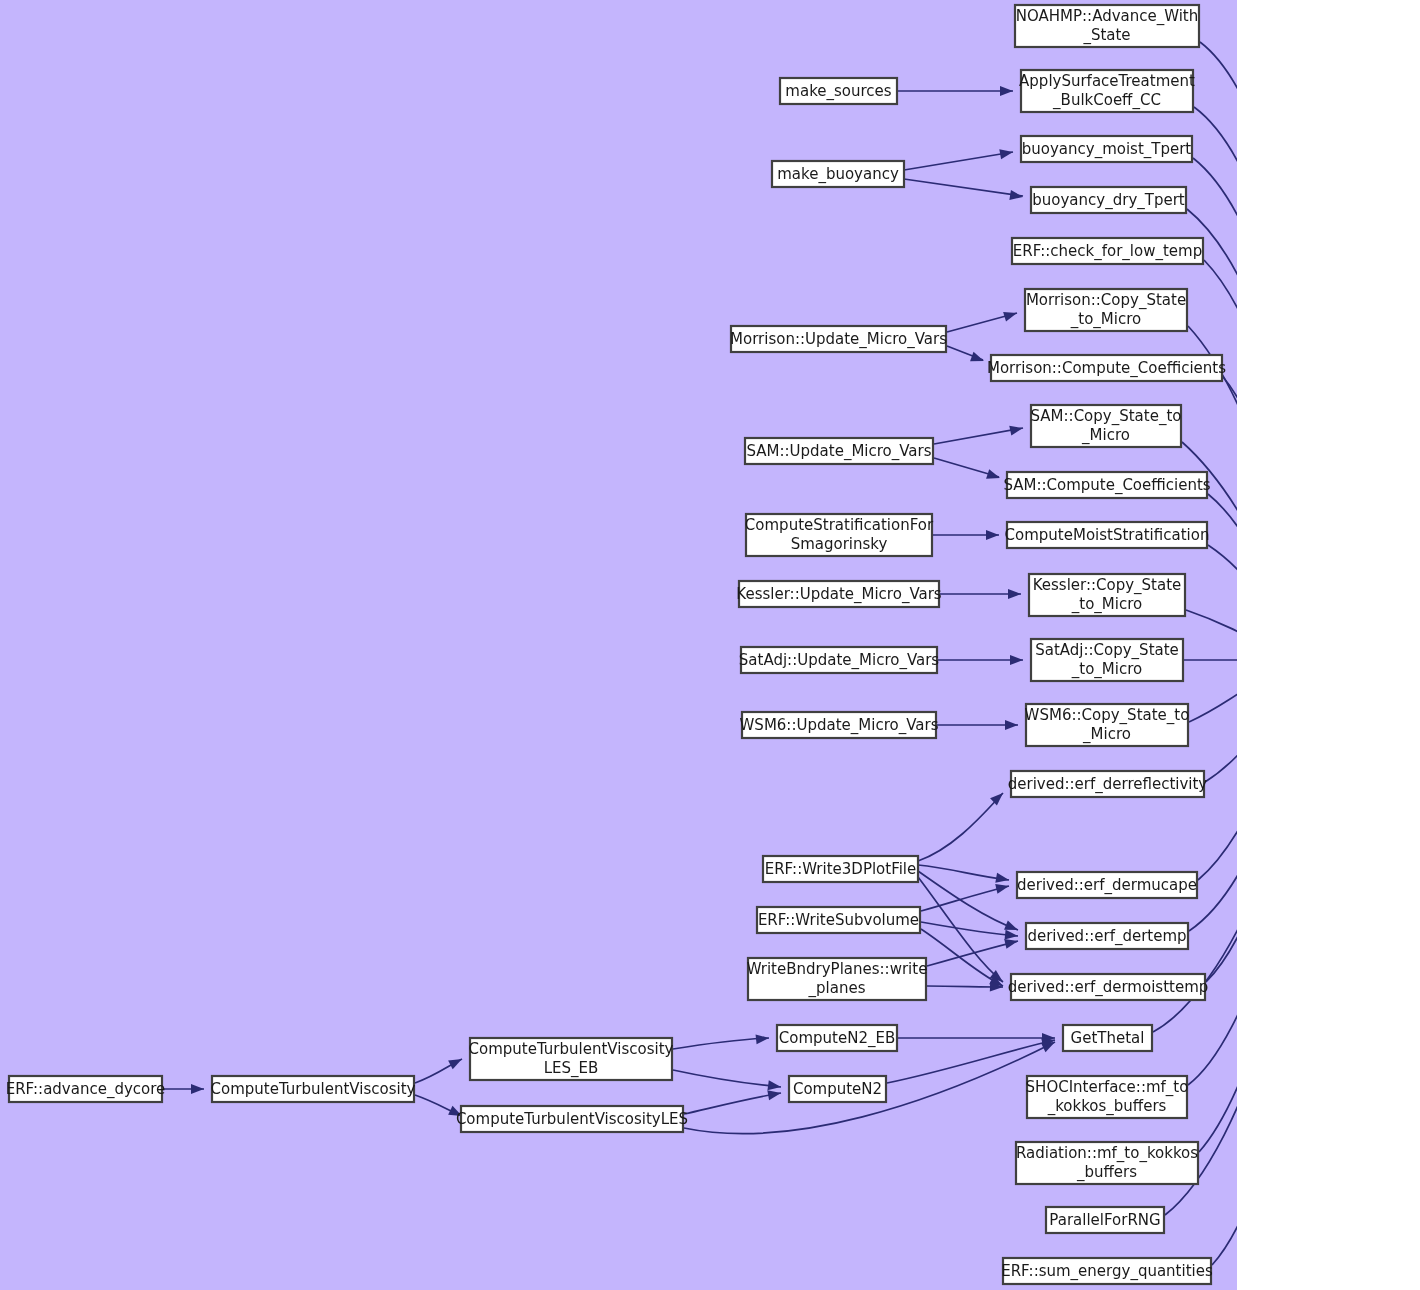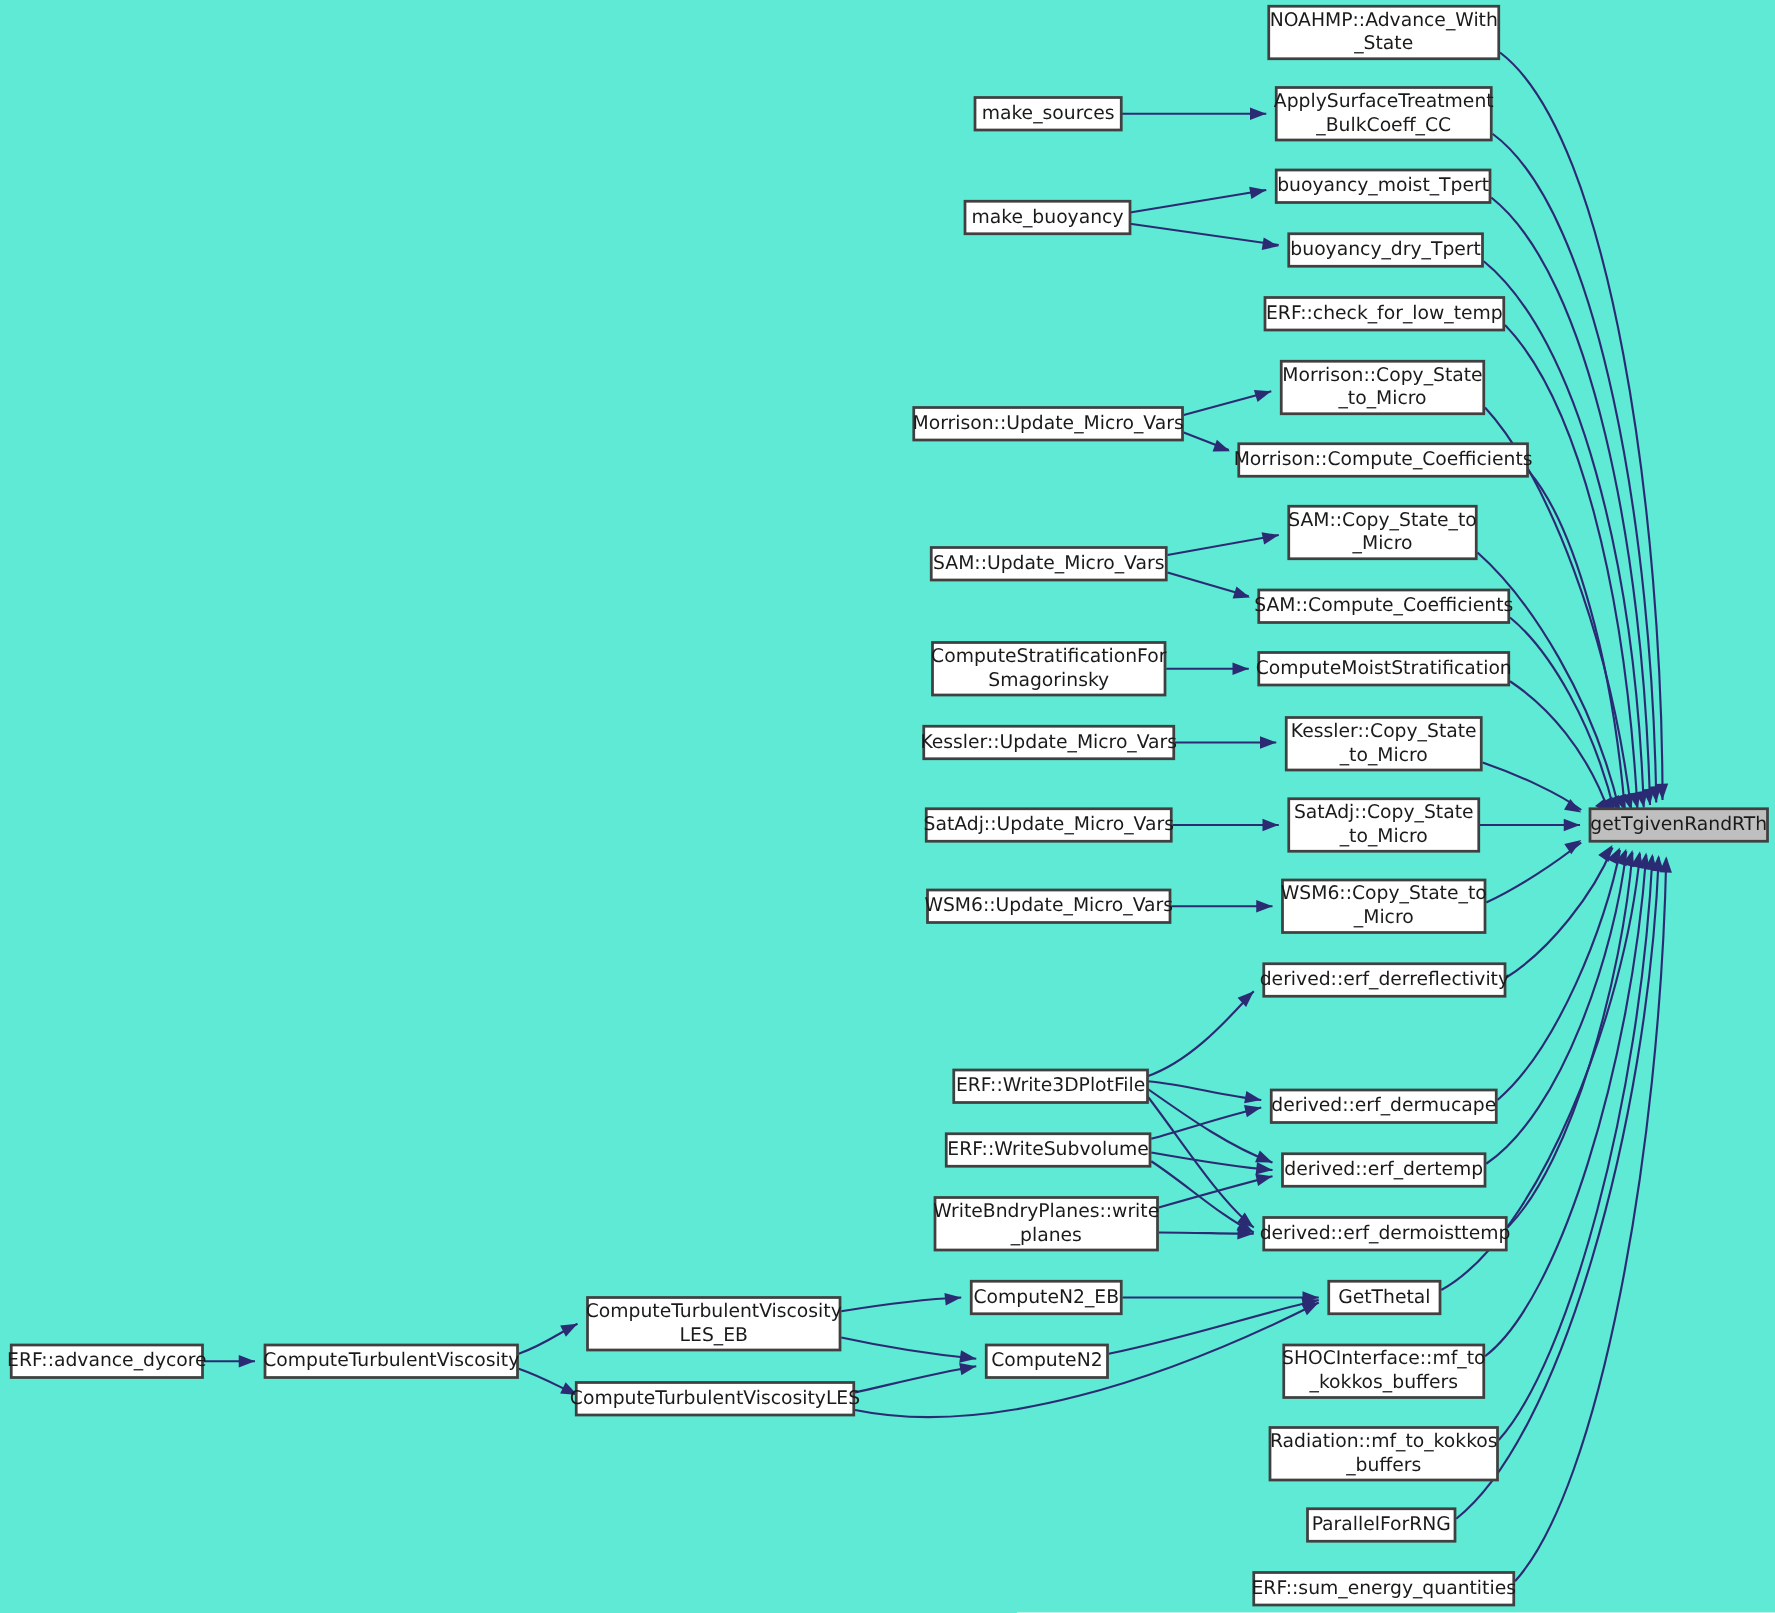--- a/index.html
+++ b/index.html
@@ -2,23 +2,23 @@
 <html><head>
 <meta charset="utf-8">
 <style>
   html, body {
     margin: 0;
     padding: 0;
     background: #ffffff;
   }
   #canvas-wrap {
     position: relative;
-    width: 1420px;
+    width: 1237px;
     height: 1290px;
-    background: #5eead4;
+    background: #c4b5fd;
     overflow: hidden;
     text-decoration: underline;
   }
   svg#graph {
     position: absolute;
     top: 0;
     left: 0;
     width: 1420px;
     height: 1290px;
     font-family: "DejaVu Sans", "Liberation Sans", sans-serif;

